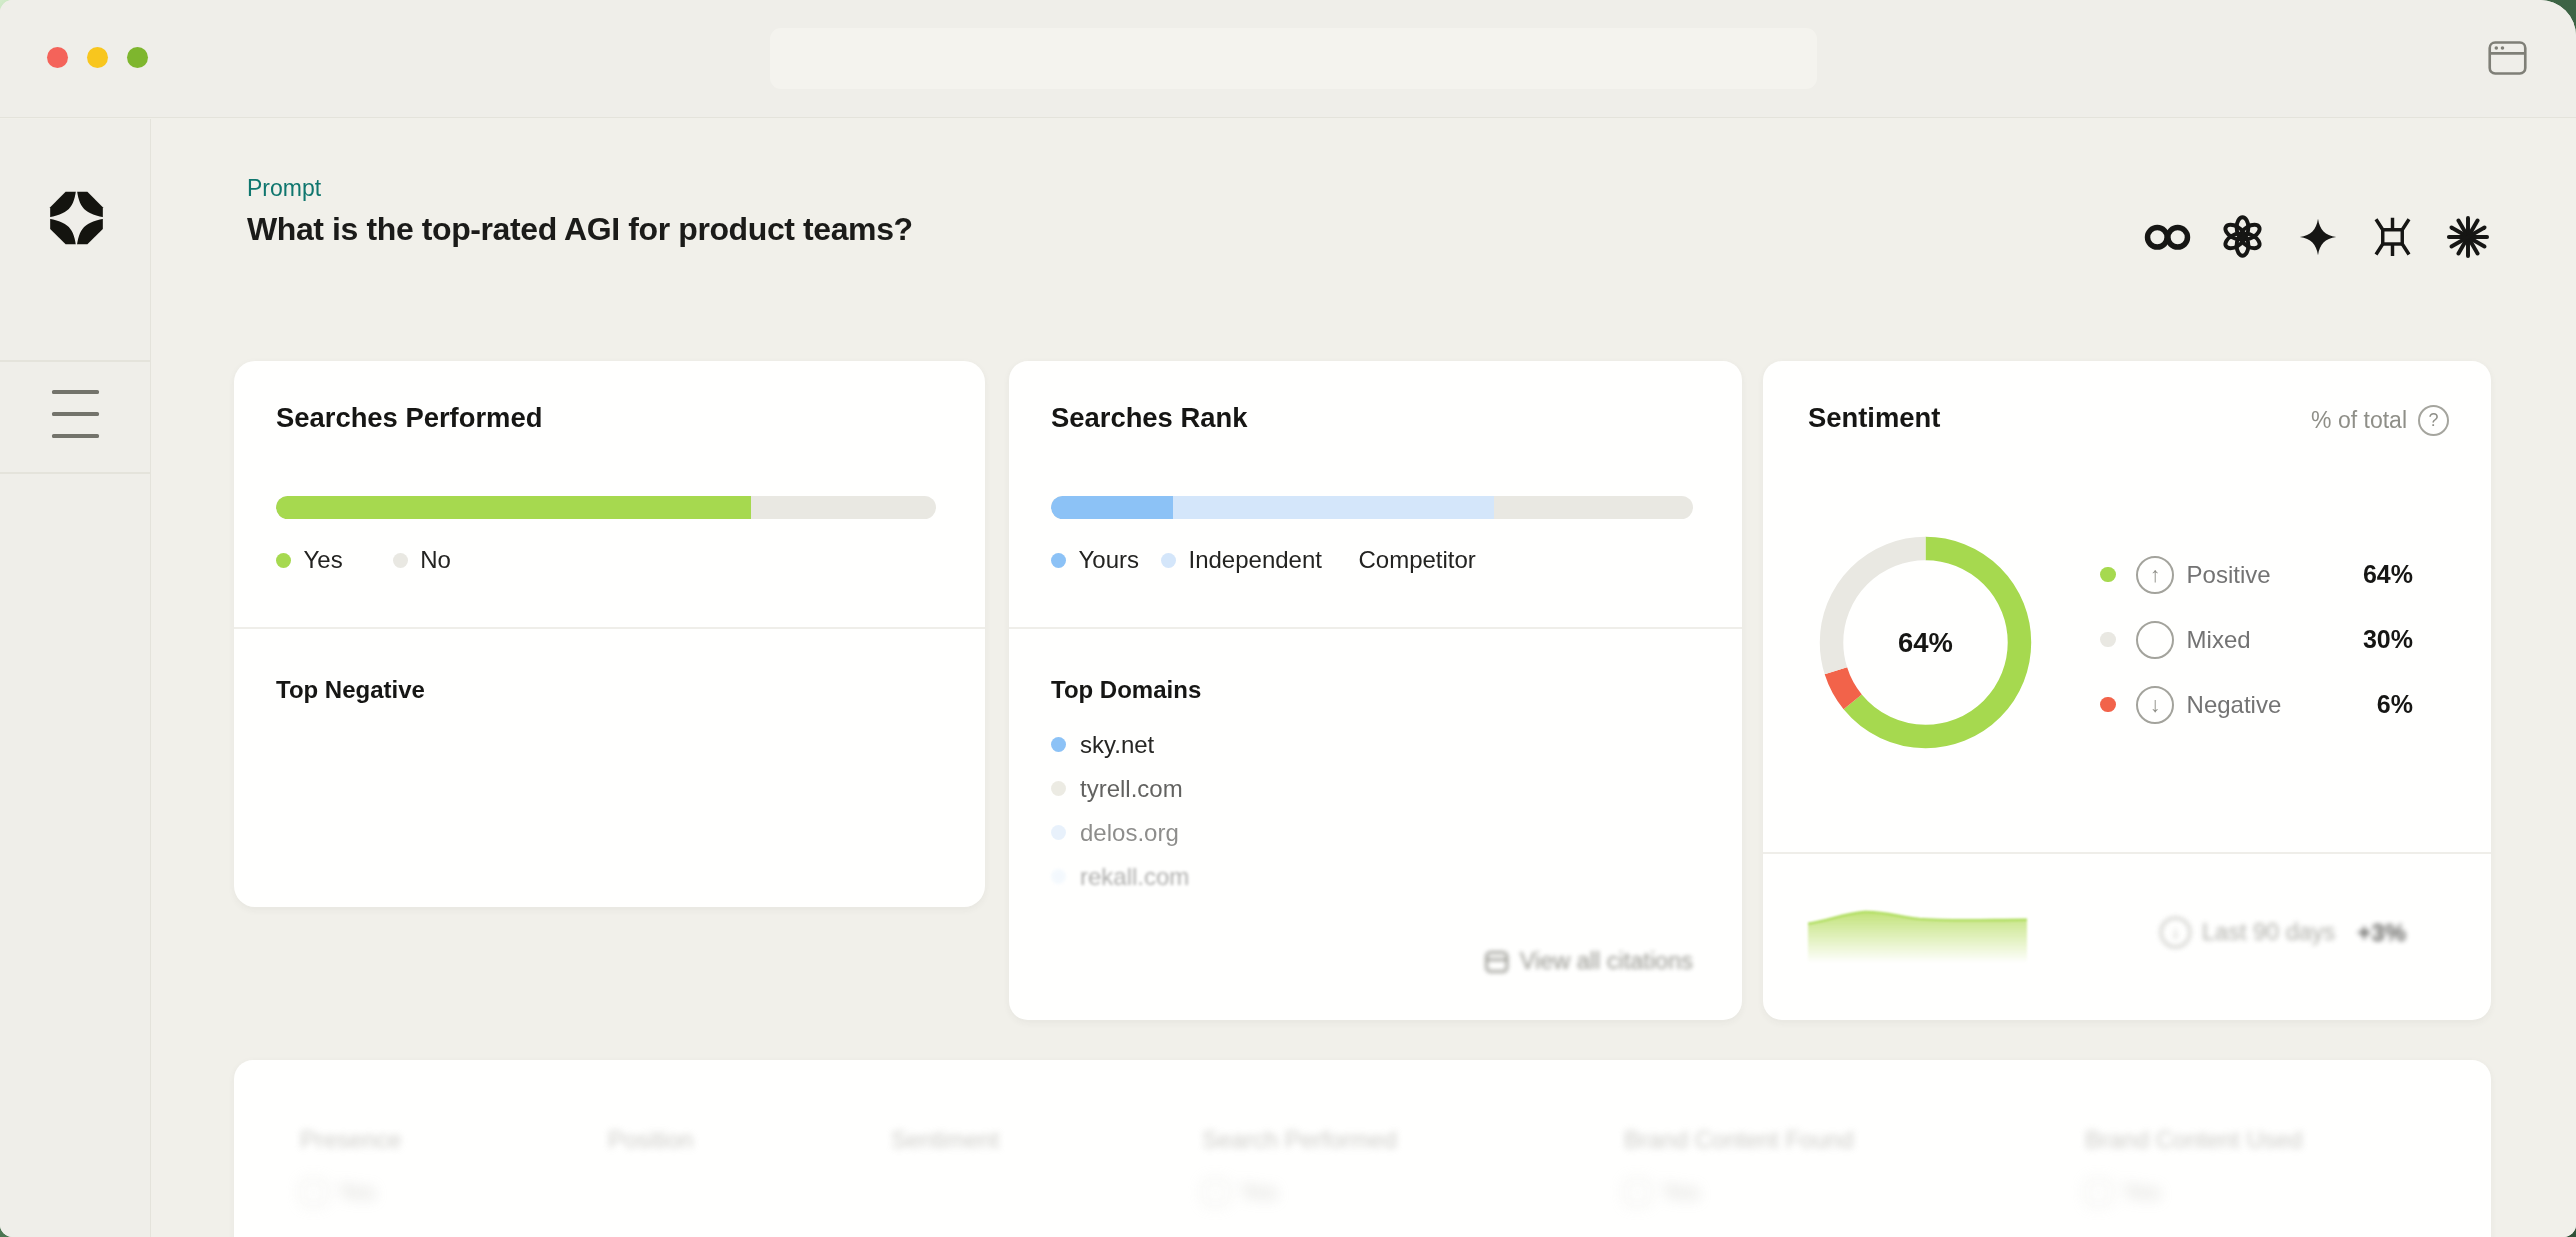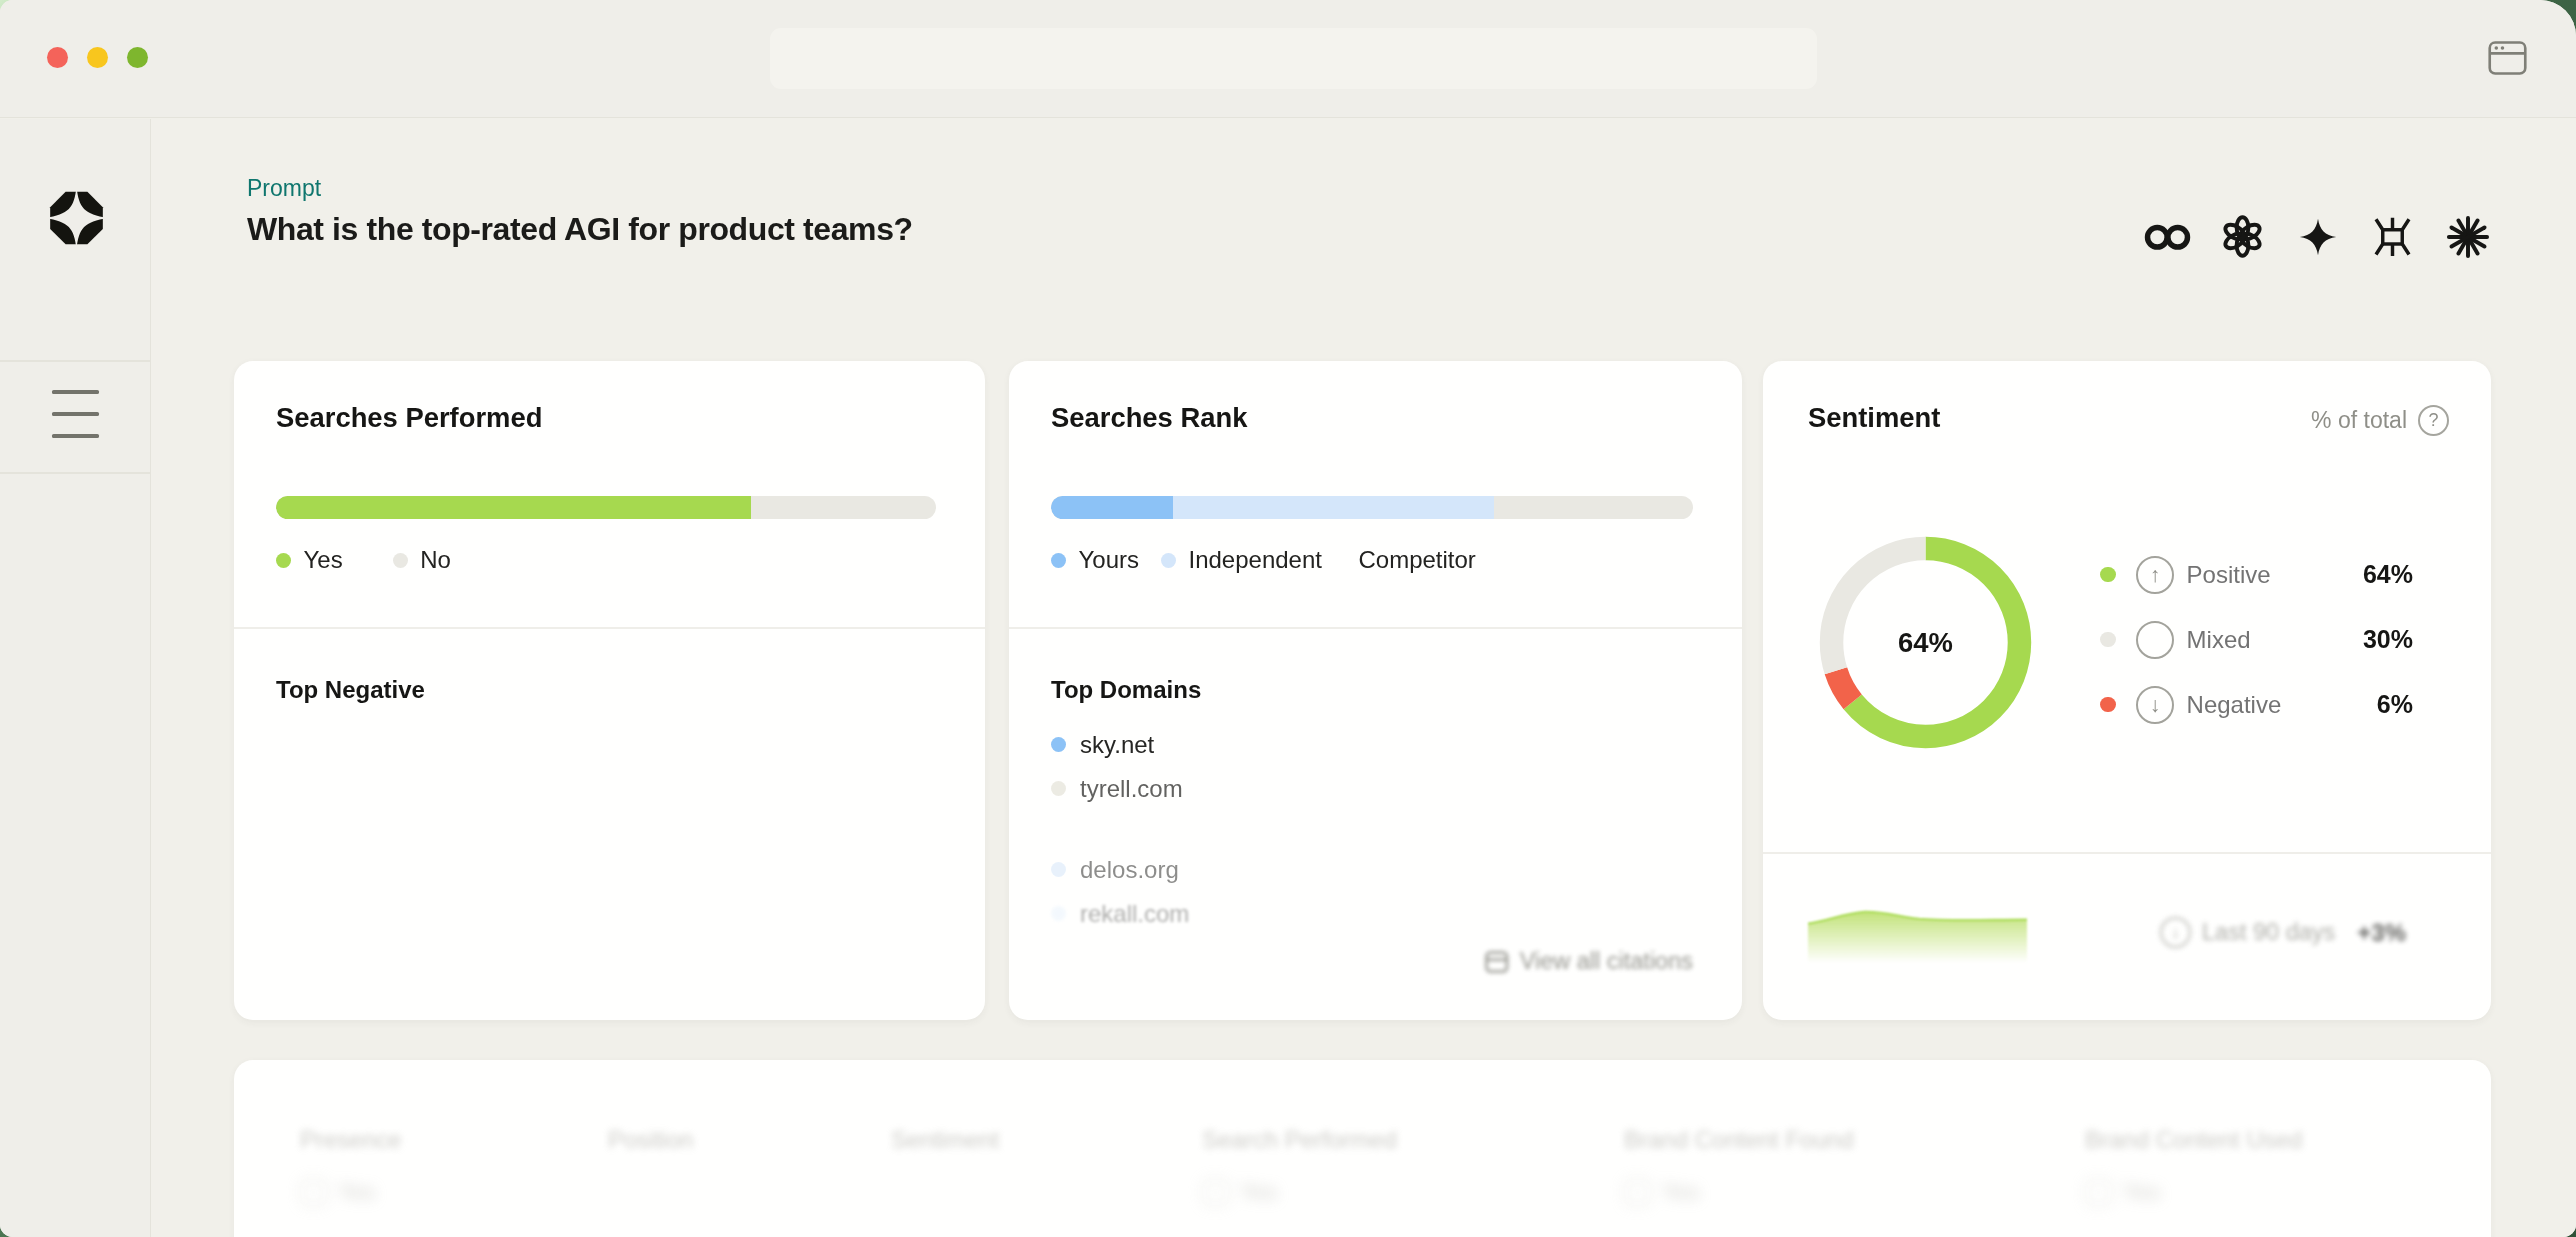--- a/index.html
+++ b/index.html
@@ -32,21 +32,21 @@
   .hamburger { position:absolute; left:52px; top:271px; width:47px; cursor:pointer; }
   .hamburger .bar { width:47px; height:3.9px; background:#73736b; border-radius:1.6px; margin-bottom:18px; }
   
   .main { position:absolute; left:153px; top:119px; right:0; bottom:0; background:#f1f0ea; overflow:hidden; }
   .prompt-label { position:absolute; left:94px; top:56px; font-size:23px; color:#0f766e; }
   .prompt-q { position:absolute; left:94px; top:92px; font-size:32px; font-weight:bold; letter-spacing:-0.4px; }
   .providers { position:absolute; top:94px; right:85px; display:flex; gap:28px; align-items:center; }
   .prov { width:47px; height:47px; display:flex; align-items:center; justify-content:center; }
   
   .card { position:absolute; background:#fffffe; border-radius:19px; box-shadow:0 2.4px 7.8px rgba(60,60,50,.05); }
-  #card-performed { left:81px; top:242px; width:751px; height:659px; }
+  #card-performed { left:81px; top:242px; width:751px; height:546px;border-radius:21px; }
   #card-cited     { left:856px; top:242px; width:733px; height:659px; }
   #card-sentiment { left:1610px; top:242px; width:728px; height:659px; }
   #card-table     { left:81px; top:941px; width:2257px; height:439px; }
   .card-title { position:absolute; left:42px; top:41px; font-size:27.4px; font-weight:bold; color:#161614; }
   .hbar { position:absolute; left:42px; right:49px; top:135px; height:23px; border-radius:11.8px; background:#e9e8e2; overflow:hidden; display:flex; }
   .hbar .seg { height:100%; }
   .hbar .seg:first-child { border-radius:11.8px 0 0 11.8px; }
   .legend { position:absolute; left:42px; top:185px; display:flex; align-items:center; }
   .legend .dot { width:15px; height:15px; border-radius:50%; margin-right:12.5px; flex:none; }
   .legend .lab { font-size:24px; color:#232321; margin-right:50px; white-space:nowrap; }
@@ -55,21 +55,21 @@
   .subtitle { position:absolute; left:42px; top:315px; font-size:24px; font-weight:bold; color:#161614; }
   .qlist { position:absolute; left:42px; top:368px; right:31px; display:flex; flex-direction:column; gap:28px; }
   .qitem { border-left:3.9px solid rgba(166,217,79,.95); padding-left:19px; font-size:23.5px; line-height:31px; color:#262624; white-space:nowrap; overflow:hidden; }
   .qitem.f1 { opacity:.78; }
   .qitem.f2 { opacity:.58; }
   .qitem.f3 { opacity:.40; filter:blur(1.6px); }
   .dlist { position:absolute; left:42px; top:368px; display:flex; flex-direction:column; gap:13px; }
   .ditem { display:flex; align-items:center; gap:14px; font-size:24px; color:#262624; height:31px; }
   .ditem .dot { width:15px; height:15px; border-radius:50%; flex:none; }
   .ditem.f1 { opacity:.72; }
-  .ditem.f2 { opacity:.52;margin-top:37px; }
+  .ditem.f2 { opacity:.52; }
   .ditem.f3 { opacity:.38; filter:blur(1.6px); }
   .view-all { position:absolute; right:49px; bottom:45px; display:flex; align-items:center; gap:11px;
               font-size:23.5px; color:#7b7b73; filter:blur(2px); opacity:.8; cursor:pointer; }
   
   .note { position:absolute; right:42px; top:44px; display:flex; align-items:center; gap:11px; font-size:23px; color:#8f8f88; }
   .qmark { width:31px; height:31px; border:2.4px solid #a5a59e; border-radius:50%; display:flex; align-items:center; justify-content:center;
            font-size:18px; color:#8f8f88; cursor:pointer; }
   .donut-wrap { position:absolute; left:56px; top:175px; width:213px; height:213px; }
   .donut-wrap svg { transform:rotate(-90deg); }
   .donut-center { position:absolute; inset:0; display:flex; align-items:center; justify-content:center;

